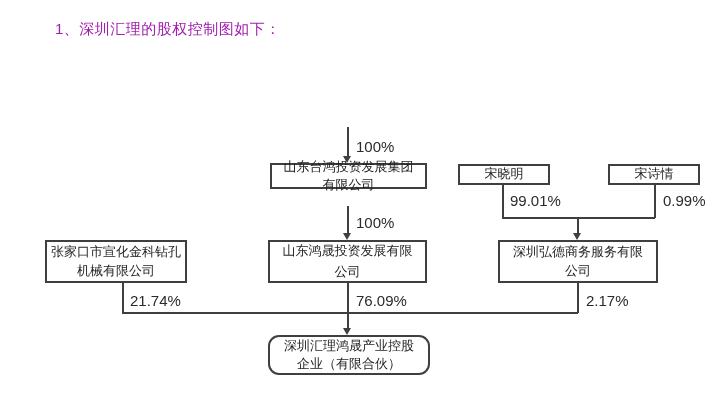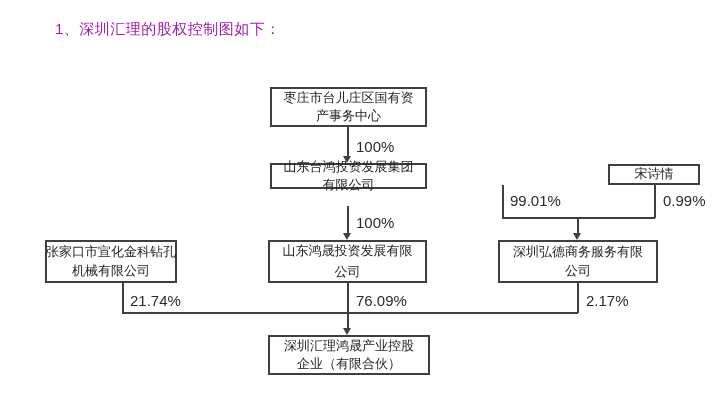--- a/index.html
+++ b/index.html
@@ -63,51 +63,50 @@
     white-space: nowrap;
   }
 </style>
 </head>
 <body>
 
 <div class="page">
 
   <div class="doc-title">1、深圳汇理的股权控制图如下：</div>
 
-  <div class="node" style="left:270px; top:87px; width:157px; height:40px;">
-    <span>枣庄市台儿庄区国有资</span>
-    <span>产事务中心</span>
-  </div>
 
   <div class="node" style="left:270px; top:163px; width:157px; height:26px;">
     <span>山东台鸿投资发展集团</span>
     <span>有限公司</span>
   </div>
 
   <div class="node" style="left:268px; top:240px; width:159px; height:43px;justify-content:space-between;">
     <span>山东鸿晟投资发展有限</span>
     <span>公司</span>
   </div>
 
+  <div class="node" style="left:458px; top:164px; width:92px; height:21px;">
+    <span>宋晓明</span>
+  </div>
 
   <div class="node" style="left:608px; top:164px; width:92px; height:21px;">
     <span>宋诗情</span>
   </div>
 
   <div class="node" style="left:498px; top:240px; width:160px; height:43px;">
     <span>深圳弘德商务服务有限</span>
     <span>公司</span>
   </div>
 
-  <div class="node" style="left:45px; top:240px; width:132px; height:43px;">
+  <div class="node" style="left:45px; top:240px; width:142px; height:43px;">
     <span>张家口市宣化金科钻孔</span>
     <span>机械有限公司</span>
   </div>
 
-  <div class="node" style="left:268px; top:335px; width:162px; height:40px;">
+  <div class="node" style="left:268px; top:335px; width:162px; height:40px;border-radius:11px;">
     <span>深圳汇理鸿晟产业控股</span>
     <span>企业（有限合伙）</span>
   </div>
 
   <div class="vline" style="left:347px; top:127px; height:30px;"></div>
   <div class="arrowhead" style="left:343px; top:156px;"></div>
   <div class="pct" style="left:356px; top:138px;">100%</div>
 
   <div class="vline" style="left:347px; top:206px; height:27px;"></div>
   <div class="arrowhead" style="left:343px; top:233px;"></div>

